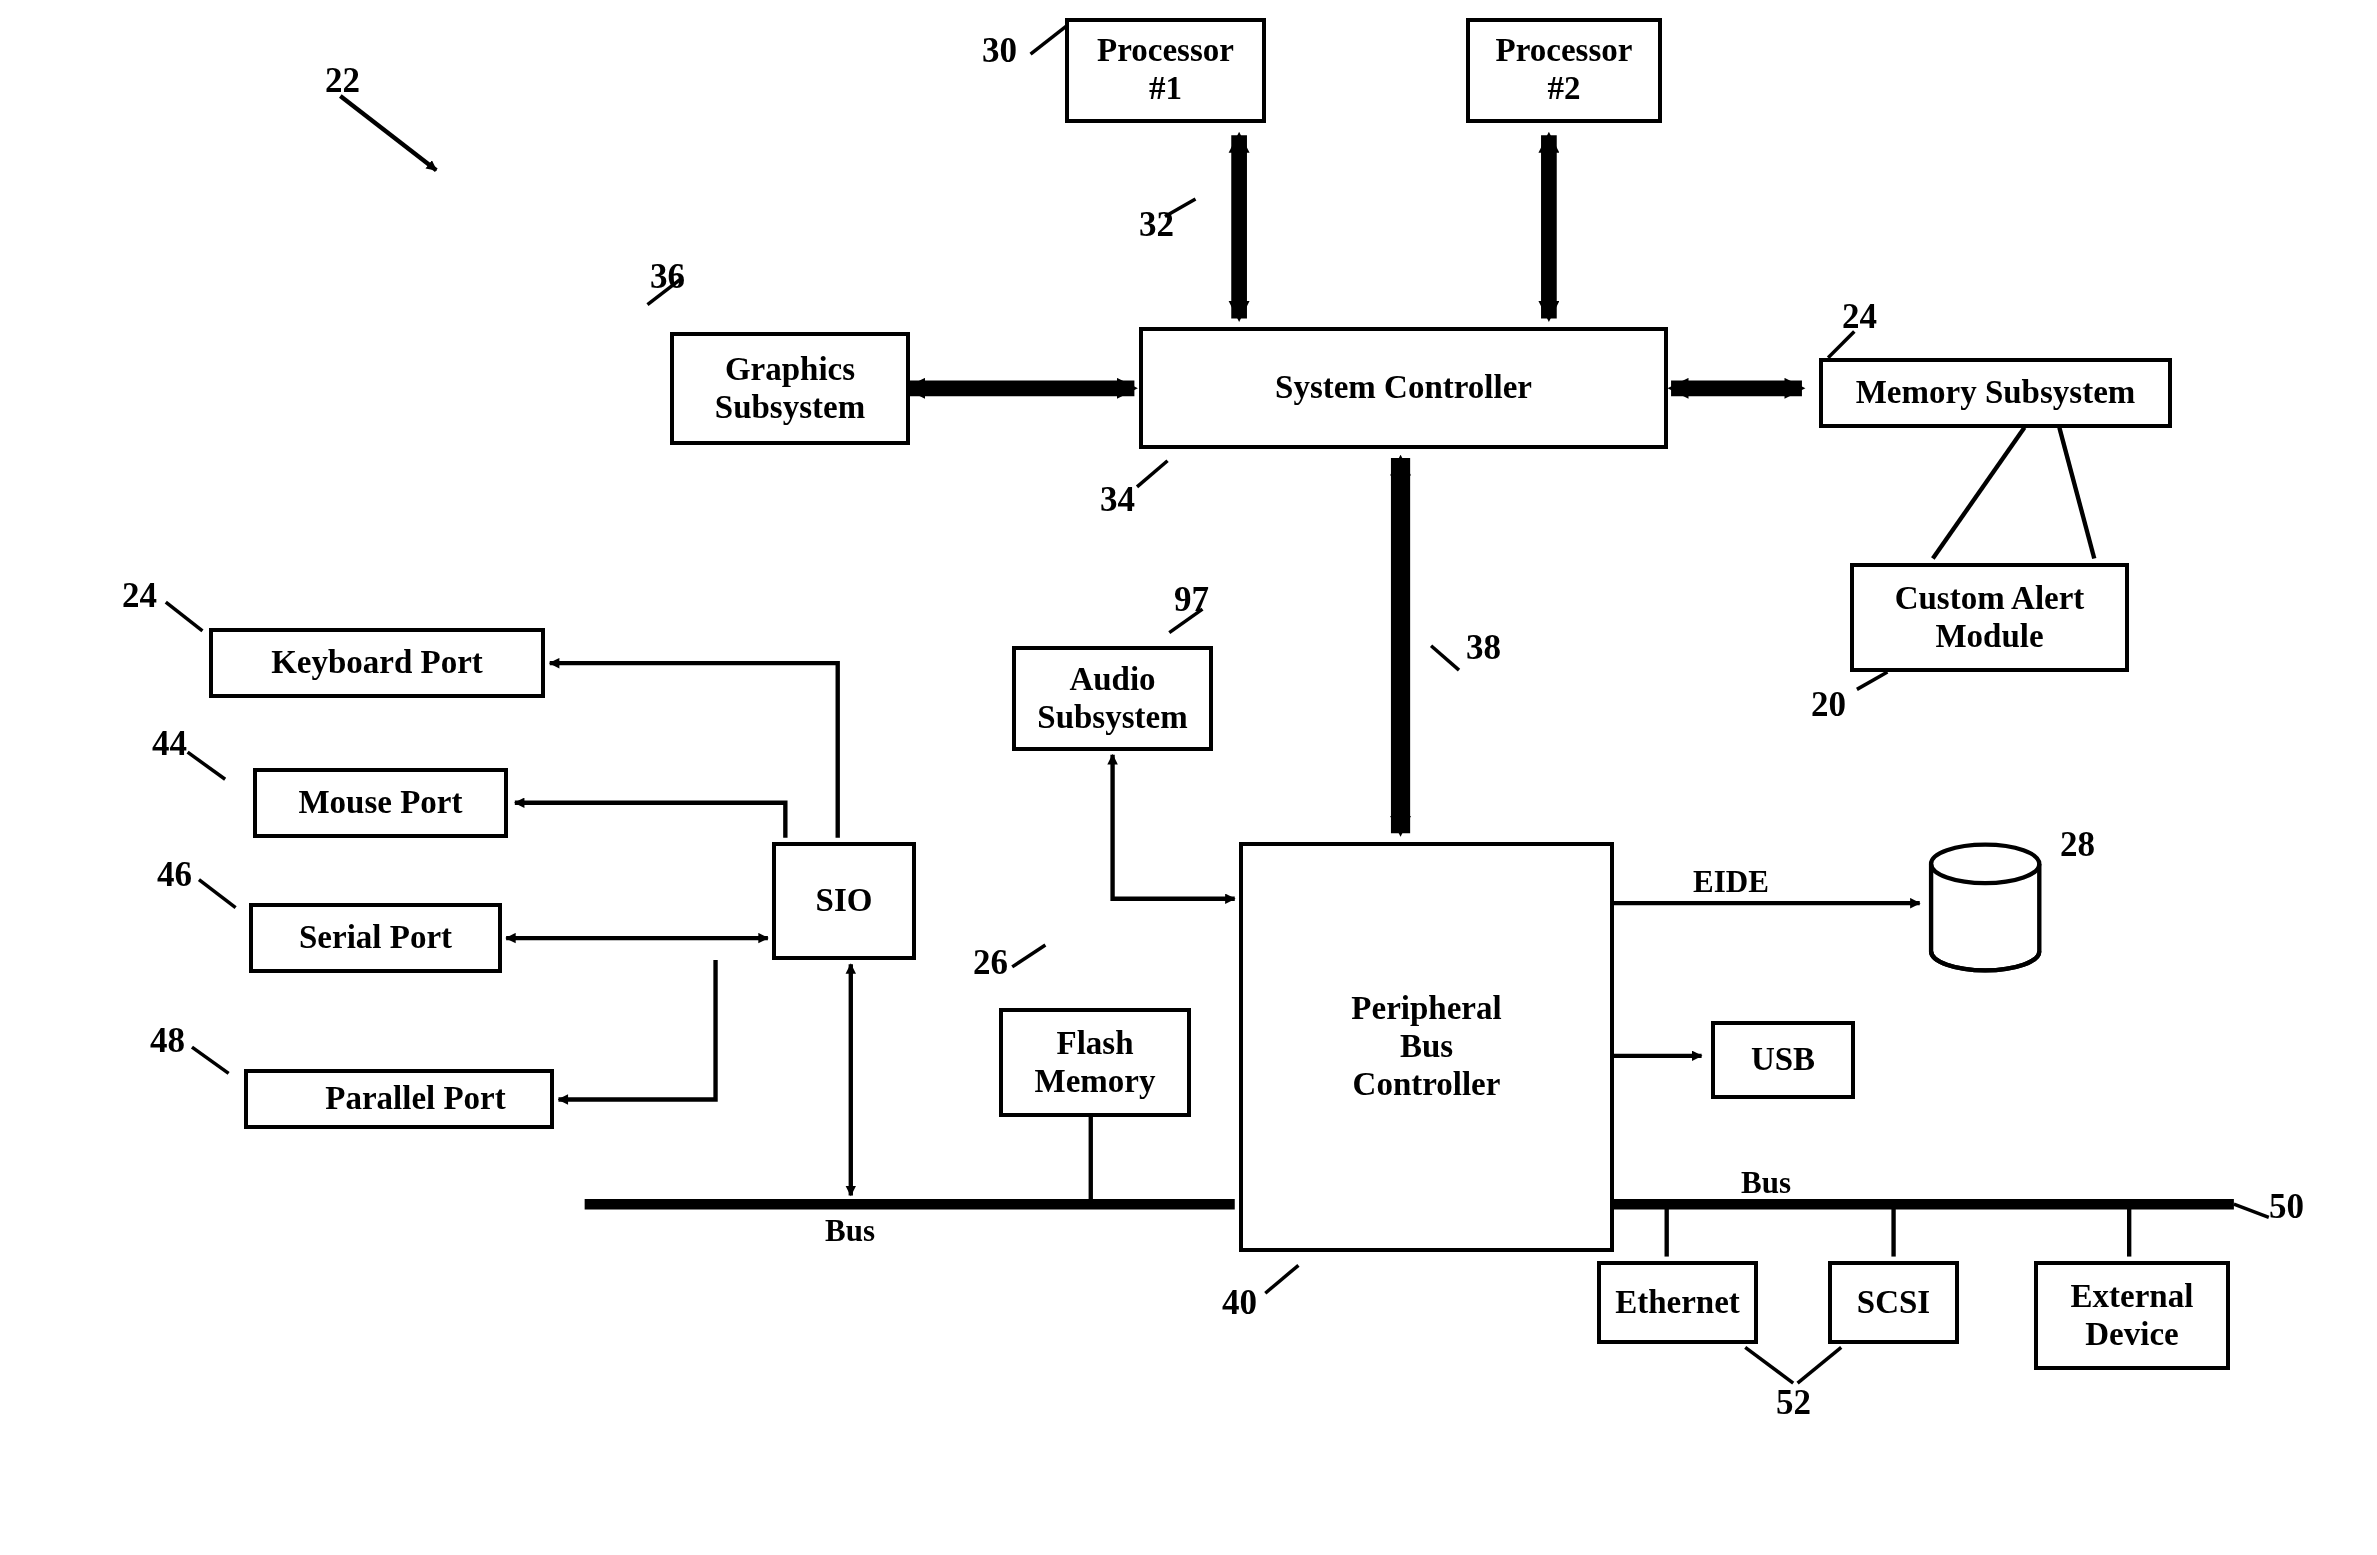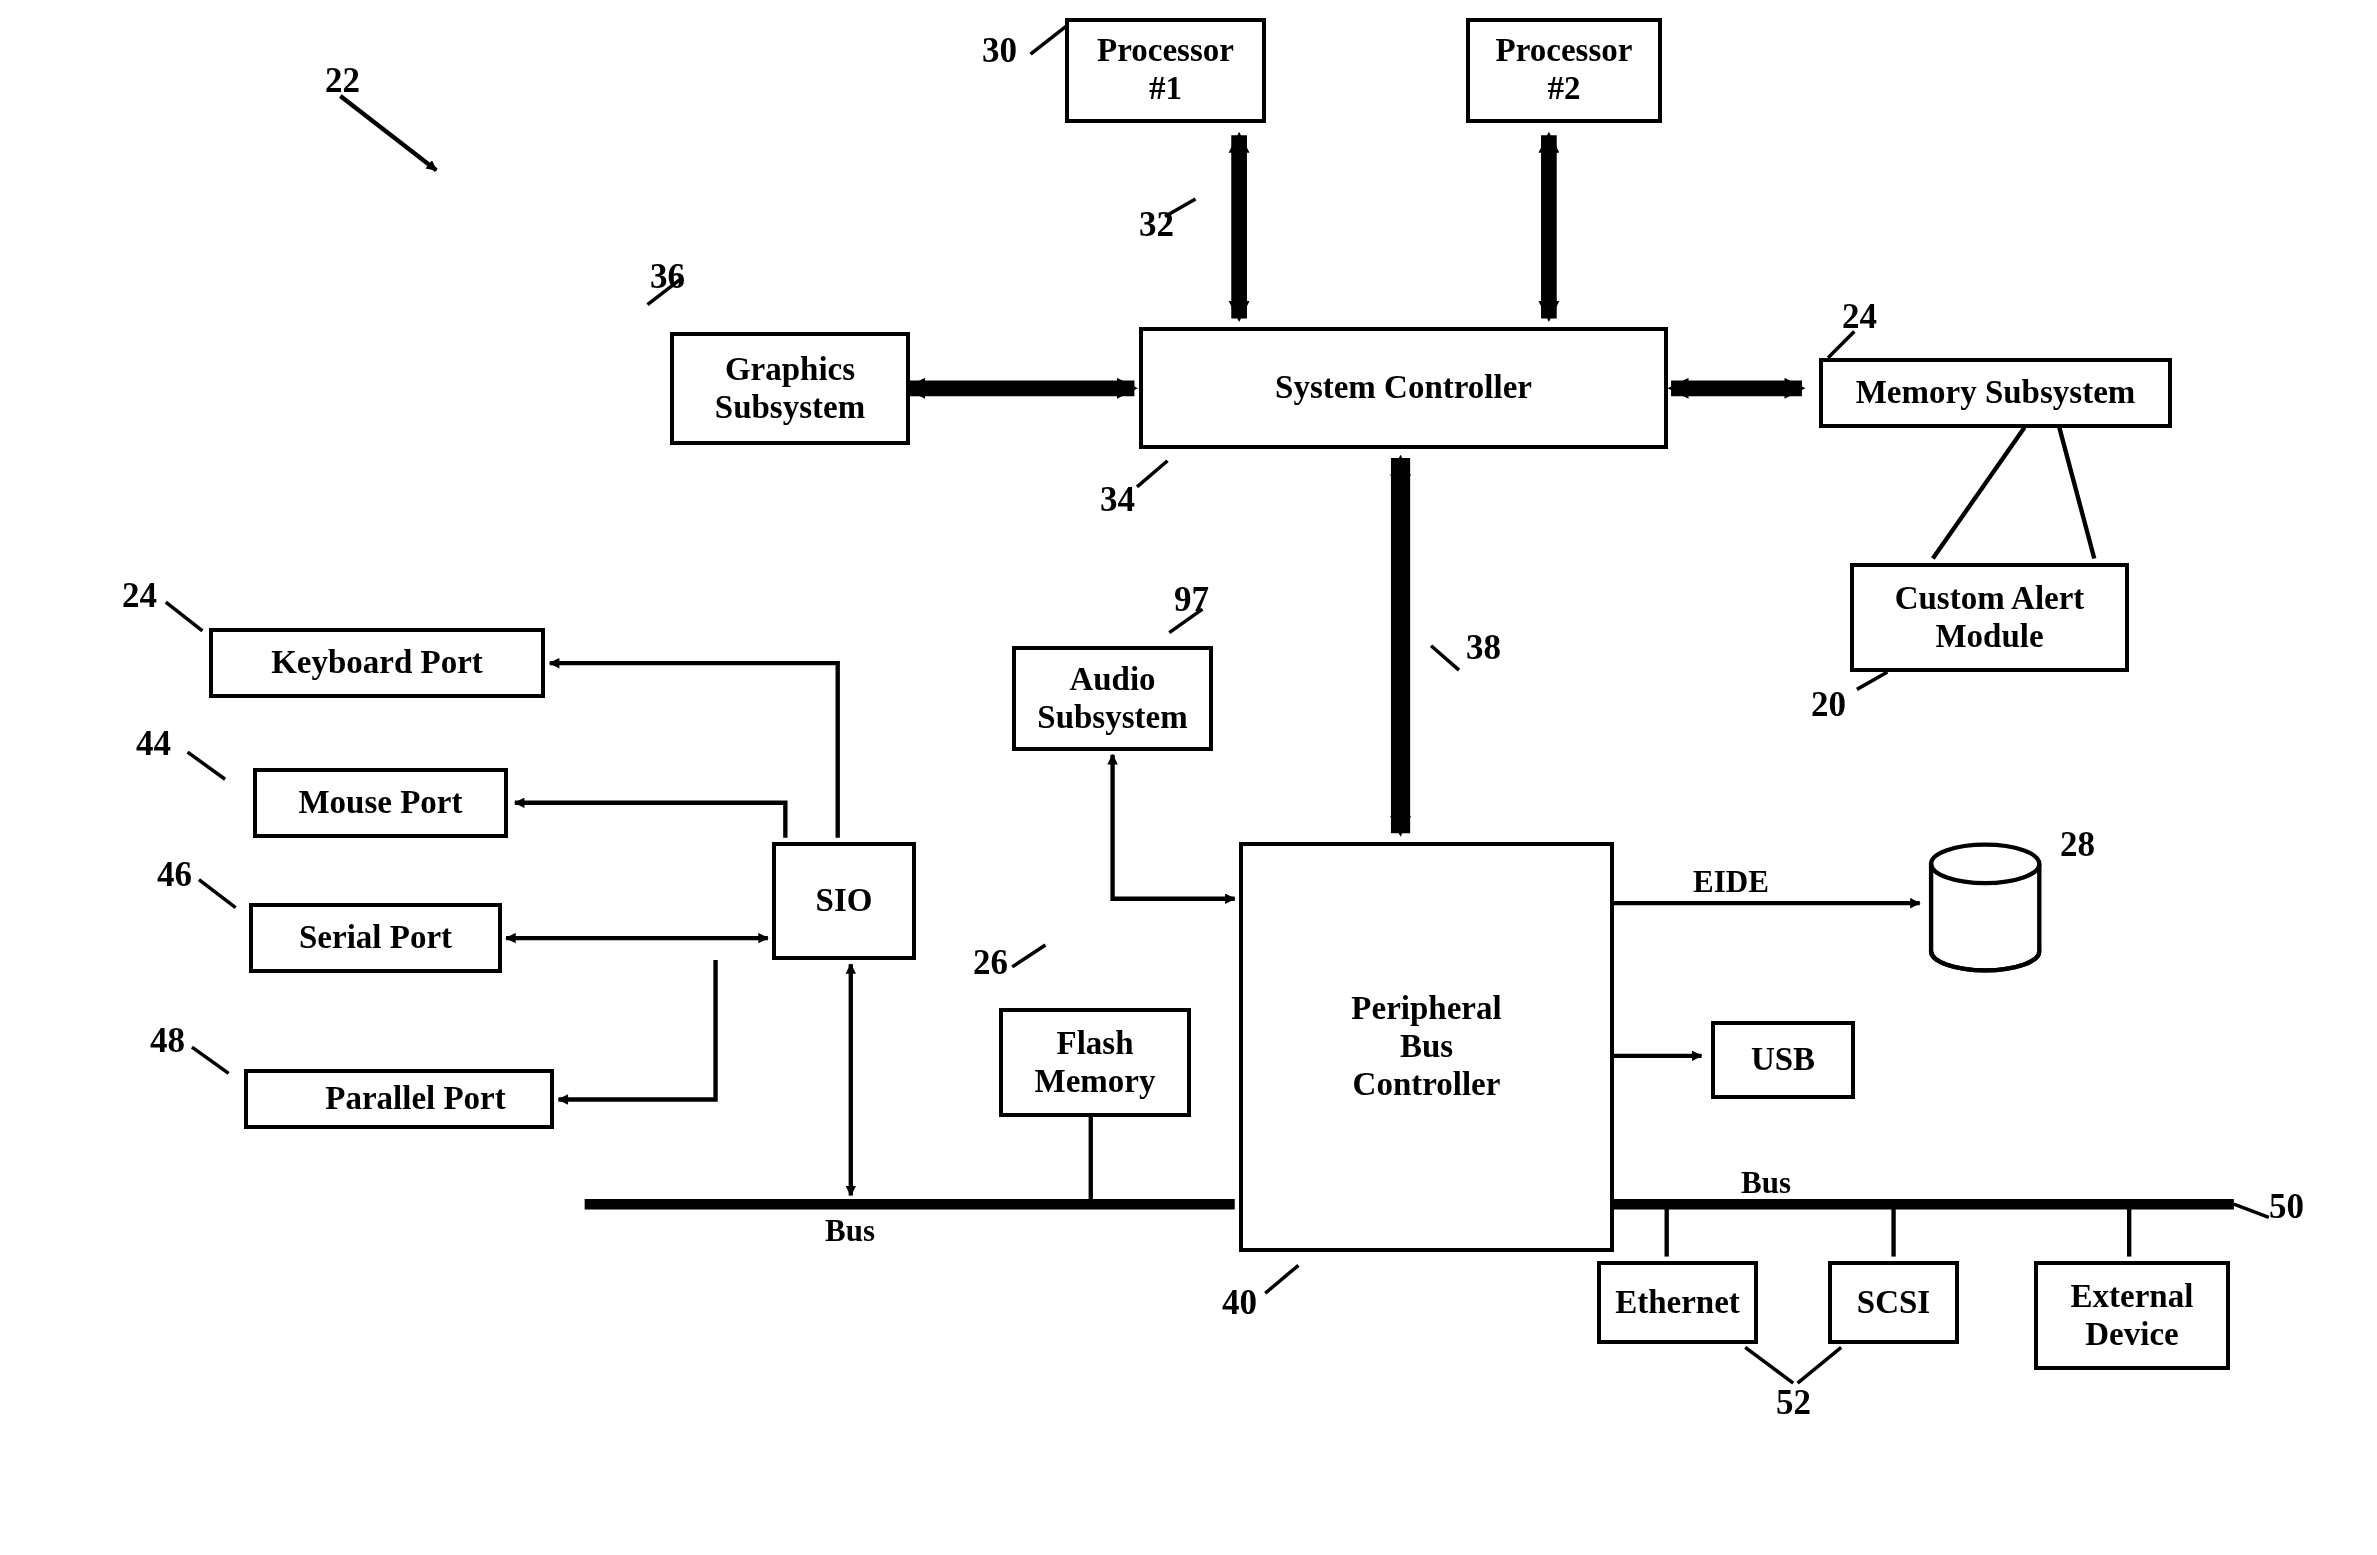--- a/index.html
+++ b/index.html
@@ -164,21 +164,21 @@
   <div class="num" style="left:301px; top:61px;margin-left:24px;">22</div>
   <div class="num" style="left:982px; top:31px;">30</div>
   <div class="num" style="left:1139px; top:205px;">32</div>
   <div class="num" style="left:650px; top:257px;">36</div>
   <div class="num" style="left:1842px; top:297px;">24</div>
   <div class="num" style="left:1100px; top:480px;">34</div>
   <div class="num" style="left:1466px; top:628px;">38</div>
   <div class="num" style="left:1811px; top:685px;">20</div>
   <div class="num" style="left:1174px; top:580px;">97</div>
   <div class="num" style="left:122px; top:576px;">24</div>
-  <div class="num" style="left:136px; top:724px;">44</div>
+  <div class="num" style="left:152px; top:724px;">44</div>
   <div class="num" style="left:157px; top:855px;">46</div>
   <div class="num" style="left:150px; top:1021px;">48</div>
   <div class="num" style="left:973px; top:943px;">26</div>
   <div class="num" style="left:1222px; top:1283px;">40</div>
   <div class="num" style="left:2060px; top:825px;">28</div>
   <div class="num" style="left:2269px; top:1187px;">50</div>
   <div class="num" style="left:1776px; top:1383px;">52</div>
 
   <div class="lbl" style="left:825px; top:1213px;">Bus</div>
   <div class="lbl" style="left:1741px; top:1165px;">Bus</div>

